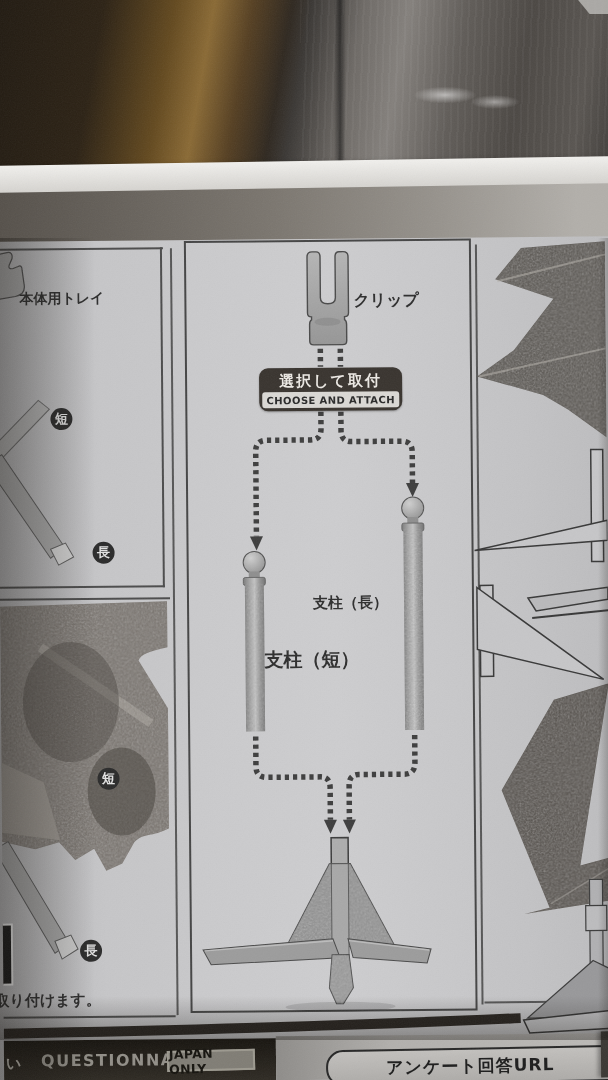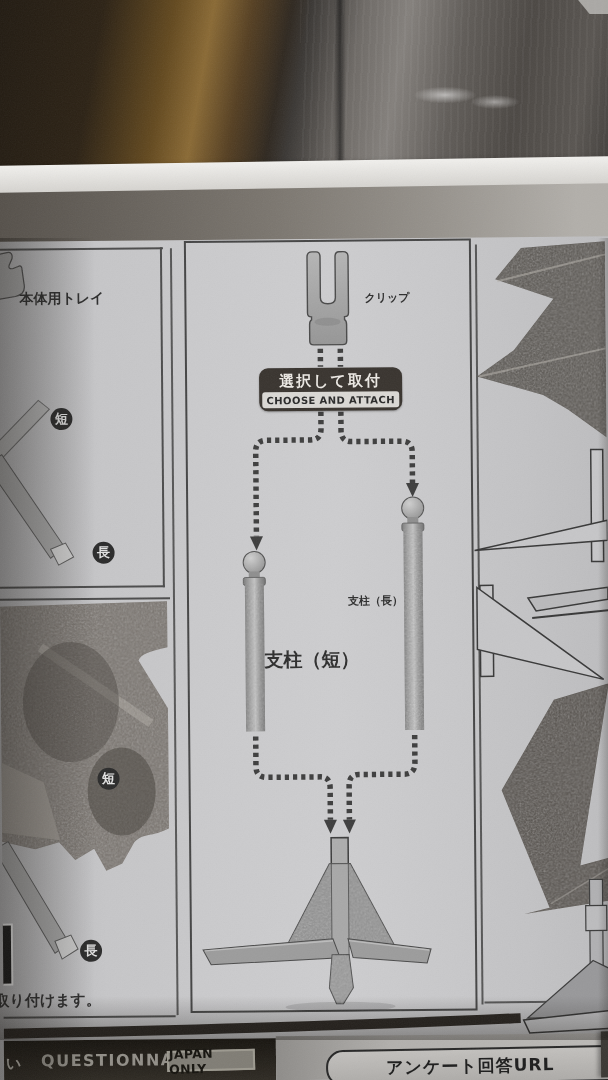--- a/index.html
+++ b/index.html
@@ -224,28 +224,28 @@
         <polygon points="520,1022 608,1013 608,1031 526,1035" fill="#c0c0c2" stroke="#333" stroke-width="1.5"></polygon>
       </g>
 
       <path d="M0,1031 Q300,1028 517,1020" stroke="#282420" stroke-width="10" fill="none"></path>
     </svg>
 
     <div class="abs jp-label" style="left:22px;top:288px;font-size:14px">本体用トレイ</div>
     <div class="abs badge" style="left:52px;top:406px">短</div>
     <div class="abs badge" style="left:93px;top:540px">長</div>
 
-    <div class="abs jp-label" style="left:367px;top:291px;font-size:11px">クリップ</div>
+    <div class="abs jp-label" style="left:356px;top:291px;font-size:16px">クリップ</div>
 
     <div class="abs banner">
       <div class="banner-jp">選択して取付</div>
       <div class="banner-en">CHOOSE AND ATTACH</div>
     </div>
 
-    <div class="abs jp-label" style="left:348px;top:594px;font-size:11px">支柱（長）</div>
+    <div class="abs jp-label" style="left:313px;top:594px;font-size:15px">支柱（長）</div>
     <div class="abs jp-label" style="left:264px;top:647px;font-size:19px">支柱（短）</div>
 
     <div class="abs badge" style="left:96px;top:766px">短</div>
     <div class="abs badge" style="left:77px;top:938px">長</div>
     <div class="abs jp-label" style="left:-9px;top:989px;font-size:15px">取り付けます。</div>
 
     <div class="abs footer-dark"></div>
     <div class="abs footer-paper"></div>
     <div class="abs q-partial">い</div>
     <div class="abs q-title">QUESTIONNAIRE</div>

